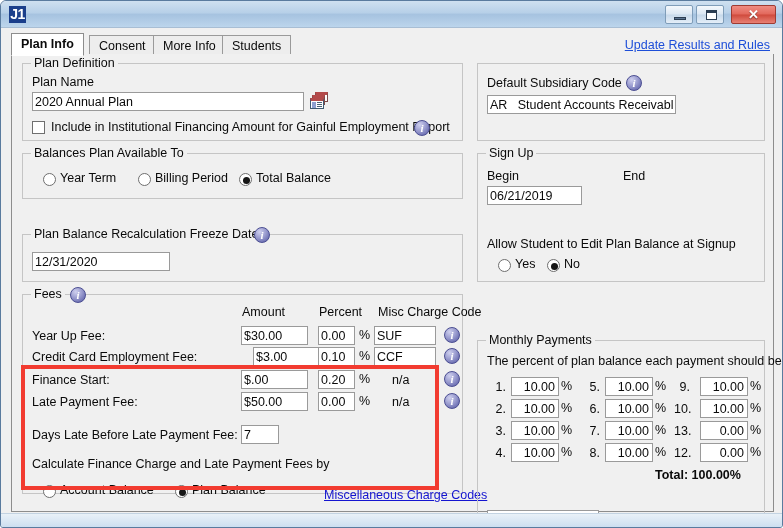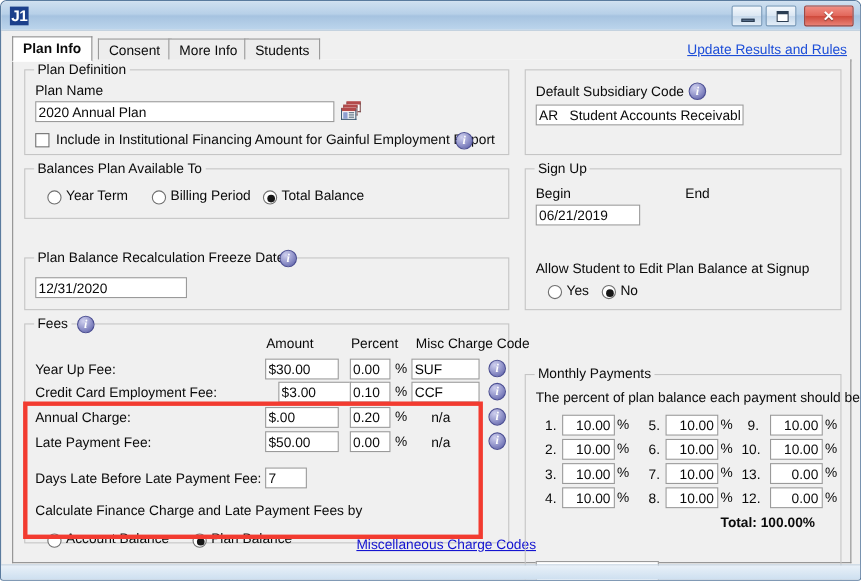--- a/index.html
+++ b/index.html
@@ -363,21 +363,21 @@
       <input class="tf" style="left: 351px; top: 31px; width: 62px;" type="text" value="SUF">
       <span class="info" style="left:421px; top:32px;"></span>
 
       <span class="lbl" style="left:9px; top:55px;">Credit Card Employment Fee:</span>
       <input class="tf" style="left: 218px; top: 52px; width: 67px; margin-left: 12px;" type="text" value="$3.00">
       <input class="tf" style="left: 295px; top: 52px; width: 37px;" type="text" value="0.10">
       <span class="pctsign" style="left:336px; top:54px;">%</span>
       <input class="tf" style="left: 351px; top: 52px; width: 62px;" type="text" value="CCF">
       <span class="info" style="left:421px; top:53px;"></span>
 
-      <span class="lbl" style="left:9px; top:78px;">Annual Charge:</span>
+      <span class="lbl" style="left:9px; top:78px;">Finance Start:</span>
       <input class="tf" style="left: 218px; top: 75px; width: 67px;" type="text" value="$.00">
       <input class="tf" style="left: 295px; top: 75px; width: 37px;" type="text" value="0.20">
       <span class="pctsign" style="left:336px; top:77px;">%</span>
       <span class="lbl" style="left:369px; top:78px;">n/a</span>
       <span class="info" style="left:421px; top:76px;"></span>
 
       <span class="lbl" style="left:9px; top:100px;">Late Payment Fee:</span>
       <input class="tf" style="left: 218px; top: 97px; width: 67px;" type="text" value="$50.00">
       <input class="tf" style="left: 295px; top: 97px; width: 37px;" type="text" value="0.00">
       <span class="pctsign" style="left:336px; top:99px;">%</span>

